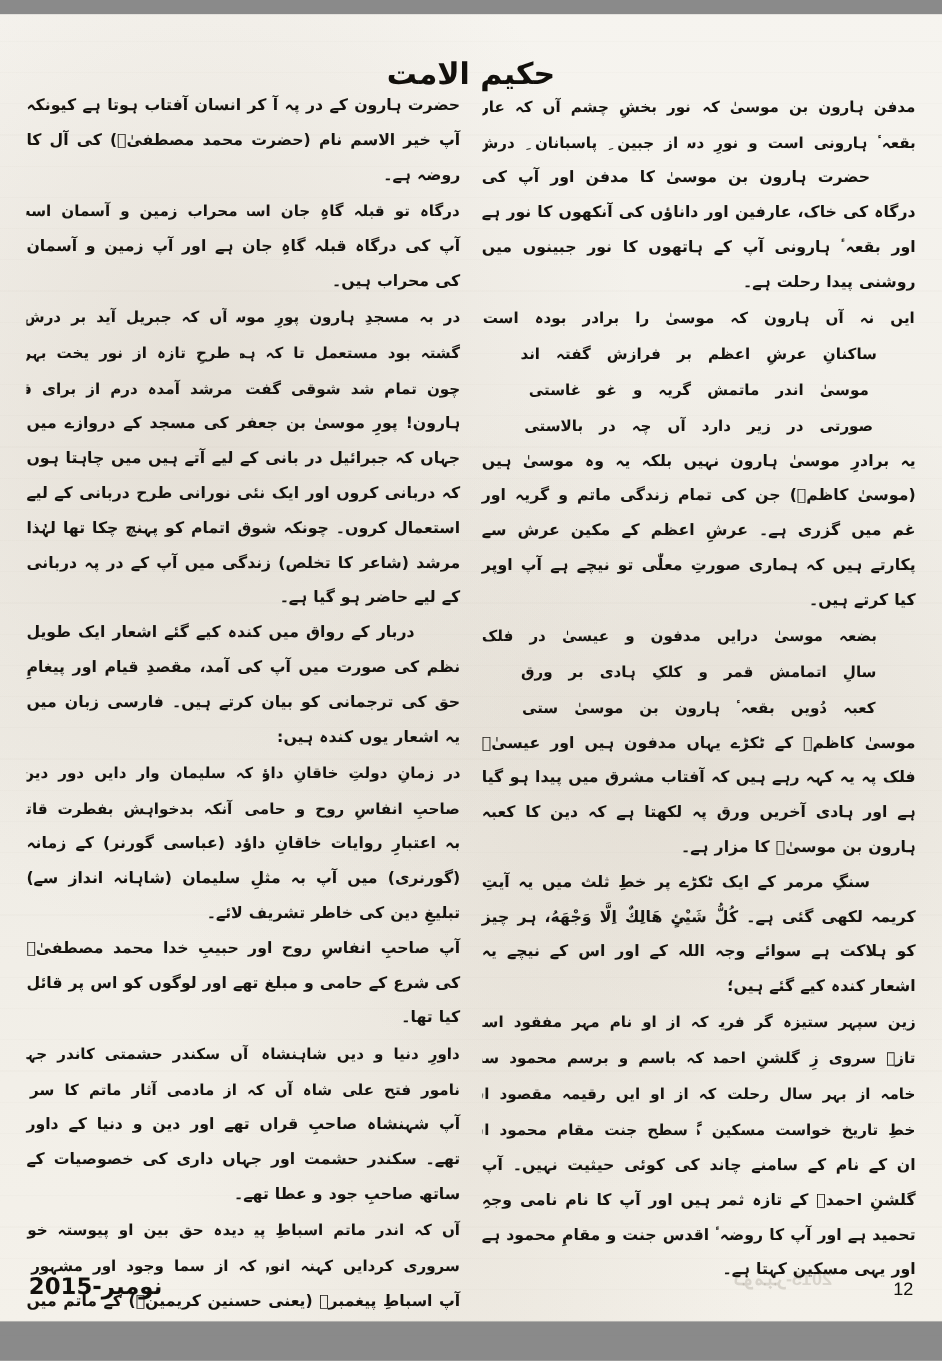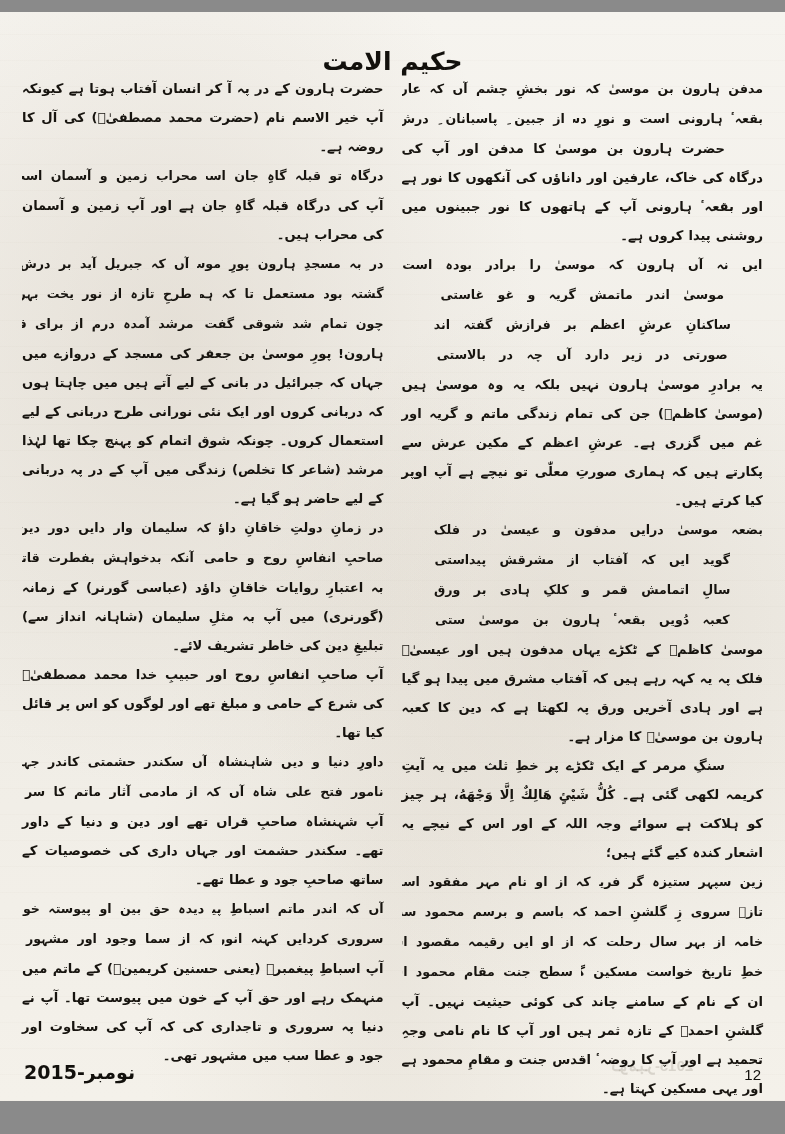--- a/index.html
+++ b/index.html
@@ -151,39 +151,36 @@
   <div class="columns">
     <div class="col" id="col-left">
         <div class="couplet spaced">
           <span class="h right">مدفن ہارون بن موسیٰ کہ خاکِ درگاہش</span>
           <span class="h left">نور بخشِ چشم آں کہ عارف و داناستی</span>
         </div>
         <div class="couplet spaced">
           <span class="h right">بقعہٴ ہارونی است و نورِ دستِ موسوی</span>
           <span class="h left">از جبین ِ پاسبانان ِ درش پیداستی</span>
         </div>
-        <p class="prose indent">حضرت ہارون بن موسیٰ کا مدفن اور آپ کی درگاہ کی خاک، عارفین اور داناؤں کی آنکھوں کا نور ہے اور بقعہٴ ہارونی آپ کے ہاتھوں کا نور جبینوں میں روشنی پیدا کروں ہے۔</p>
+        <p class="prose indent">حضرت ہارون بن موسیٰ کا مدفن اور آپ کی درگاہ کی خاک، عارفین اور داناؤں کی آنکھوں کا نور ہے اور بقعہٴ ہارونی آپ کے ہاتھوں کا نور جبینوں میں روشنی پیدا رحلت ہے۔</p>
         <div class="couplet wide" style="justify-content: center; align-items: center;">
           <span class="h right">ایں نہ آں ہارون کہ موسیٰ را برادر بودہ است</span>
         </div>
         <div class="couplet wide" style="justify-content: center;">
+          <span class="h right">ساکنانِ عرشِ اعظم بر فرازش گفتہ اند</span>
+        </div>
+        <div class="couplet wide" style="justify-content: center;">
           <span class="h right">موسیٰ اندر ماتمش گریہ و غو غاستی</span>
         </div>
         <div class="couplet wide" style="justify-content: center;">
-          <span class="h right">ساکنانِ عرشِ اعظم بر فرازش گفتہ اند</span>
-        </div>
-        <div class="couplet wide" style="justify-content: center;">
           <span class="h right">صورتی در زیر دارد آں چہ در بالاستی</span>
         </div>
         <p class="prose">یہ برادرِ موسیٰ ہارون نہیں بلکہ یہ وہ موسیٰ ہیں (موسیٰ کاظمؒ) جن کی تمام زندگی ماتم و گریہ اور غم میں گزری ہے۔ عرشِ اعظم کے مکین عرش سے پکارتے ہیں کہ ہماری صورتِ معلّٰی تو نیچے ہے آپ اوپر کیا کرتے ہیں۔</p>
-        <div class="couplet wide" style="justify-content: flex-start;">
+        <div class="couplet wide" style="justify-content: flex-end;">
           <span class="h right">بضعہ موسیٰ درایں مدفون و عیسیٰ در فلک</span>
-        </div>
-        <div class="couplet wide" style="justify-content: center;">
-          <span class="h right">گوید ایں کہ آفتاب از مشرقش پیداستی</span>
         </div>
         <div class="couplet wide" style="justify-content: center;">
           <span class="h right">سالِ اتمامش قمر و کلکِ ہادی بر ورق</span>
         </div>
         <div class="couplet wide" style="justify-content: center; align-items: flex-end;">
           <span class="h right">کعبہ دُویں بقعہٴ ہارون بن موسیٰ ستی</span>
         </div>
         <p class="prose">موسیٰ کاظمؒ کے ٹکڑے یہاں مدفون ہیں اور عیسیٰؑ فلک پہ یہ کہہ رہے ہیں کہ آفتاب مشرق میں پیدا ہو گیا ہے اور ہادی آخریں ورق پہ لکھتا ہے کہ دین کا کعبہ ہارون بن موسیٰؑ کا مزار ہے۔</p>
         <p class="prose indent">سنگِ مرمر کے ایک ٹکڑے پر خطِ ثلث میں یہ آیتِ کریمہ لکھی گئی ہے۔ کُلُّ شَيْئٍ هَالِكٌ اِلَّا وَجْهَهُ، ہر چیز کو ہلاکت ہے سوائے وجہ اللہ کے اور اس کے نیچے یہ اشعار کندہ کیے گئے ہیں؛</p>
         <div class="couplet spaced">
@@ -217,20 +214,21 @@
         </div>
         <div class="couplet spaced">
           <span class="h right">گشتہ بود مستعمل تا کہ ہمتِ مرشد</span>
           <span class="h left">طرحِ تازہ از نور یخت بہر قربانی</span>
         </div>
         <div class="couplet spaced">
           <span class="h right">چون تمام شد شوقی گفت بہر تاریخش</span>
           <span class="h left">مرشد آمدہ درم از برای قربانی ۱۳۳۰</span>
         </div>
         <p class="prose">ہارون! پورِ موسیٰ بن جعفر کی مسجد کے دروازے میں جہاں کہ جبرائیل در بانی کے لیے آتے ہیں میں چاہتا ہوں کہ دربانی کروں اور ایک نئی نورانی طرح دربانی کے لیے استعمال کروں۔ چونکہ شوق اتمام کو پہنچ چکا تھا لہٰذا مرشد (شاعر کا تخلص) زندگی میں آپ کے در پہ دربانی کے لیے حاضر ہو گیا ہے۔</p>
+        <p class="prose indent">دربار کے رواق میں کندہ کیے گئے اشعار ایک طویل نظم کی صورت میں آپ کی آمد، مقصدِ قیام اور پیغامِ حق کی ترجمانی کو بیان کرتے ہیں۔ فارسی زبان میں یہ اشعار یوں کندہ ہیں:</p>
         <div class="couplet spaced">
           <span class="h right">در زمانِ دولتِ خاقانِ داؤد اعتبار</span>
           <span class="h left">کہ سلیمان وار دایں دور دین آراستی</span>
         </div>
         <div class="couplet spaced">
           <span class="h right">صاحبِ انفاسِ روح و حامی شرعِ حبیب</span>
           <span class="h left">آنکہ بدخواہش بفطرت قاتل یکتاستی</span>
         </div>
         <p class="prose">بہ اعتبارِ روایات خاقانِ داؤد (عباسی گورنر) کے زمانہ (گورنری) میں آپ بہ مثلِ سلیمان (شاہانہ انداز سے) تبلیغِ دین کی خاطر تشریف لائے۔</p>
         <p class="prose">آپ صاحبِ انفاسِ روح اور حبیبِ خدا محمد مصطفیٰؐ کی شرع کے حامی و مبلغ تھے اور لوگوں کو اس پر قائل کیا تھا۔</p>

